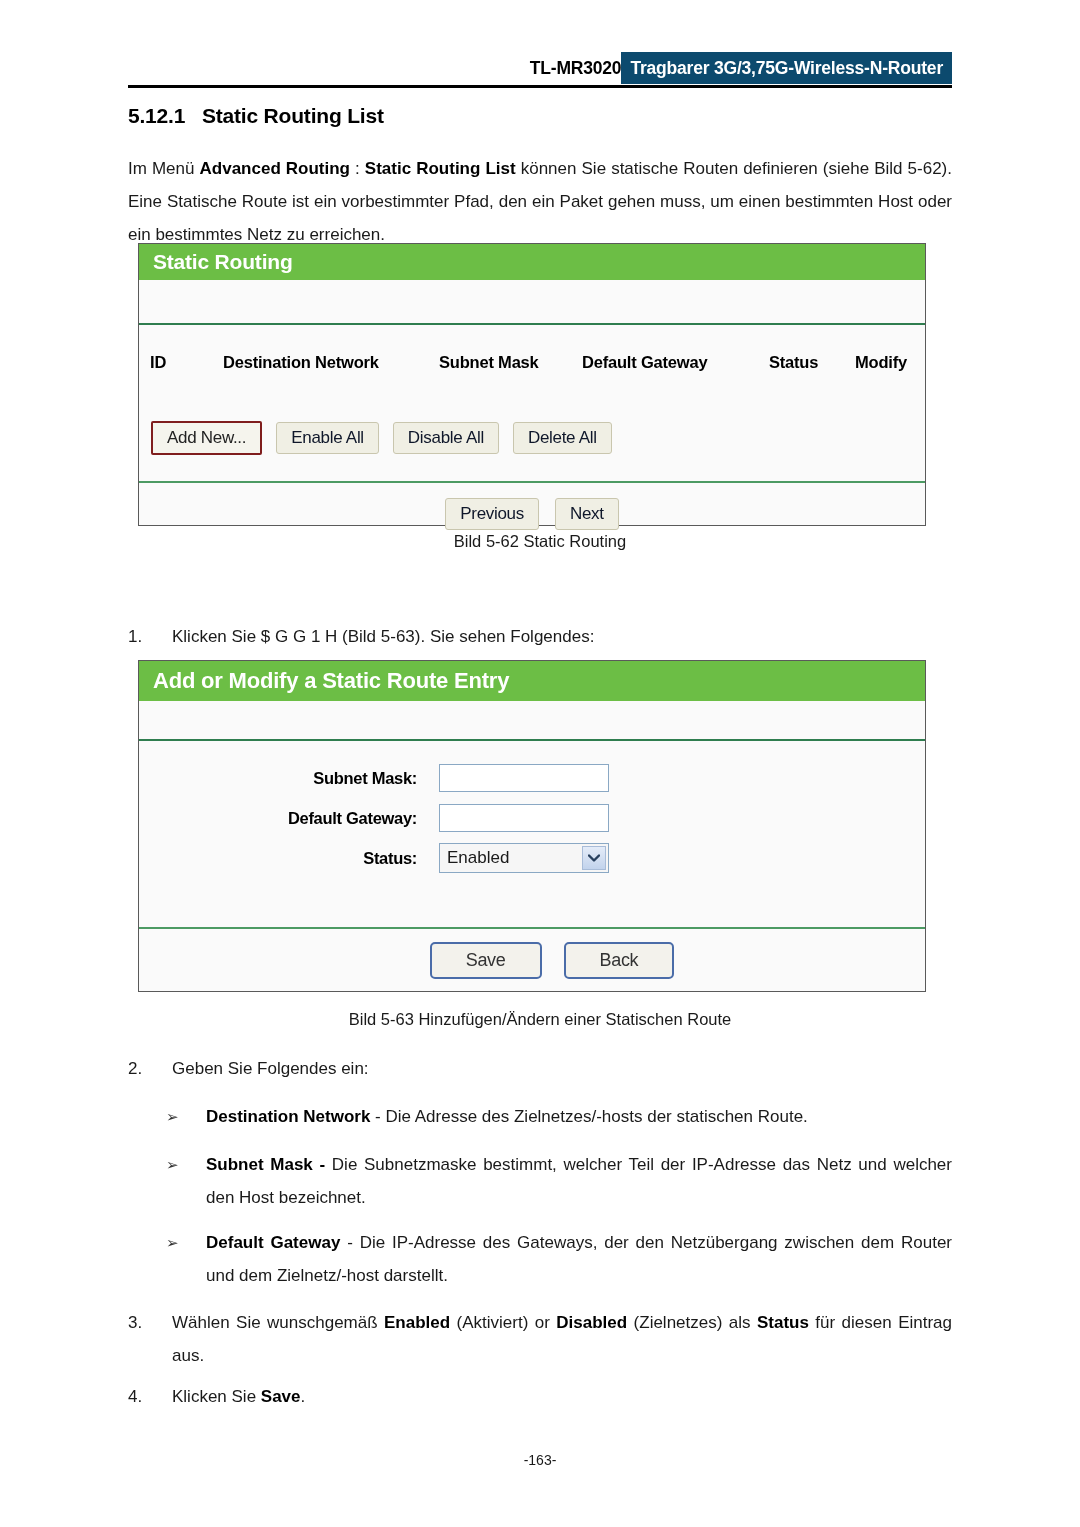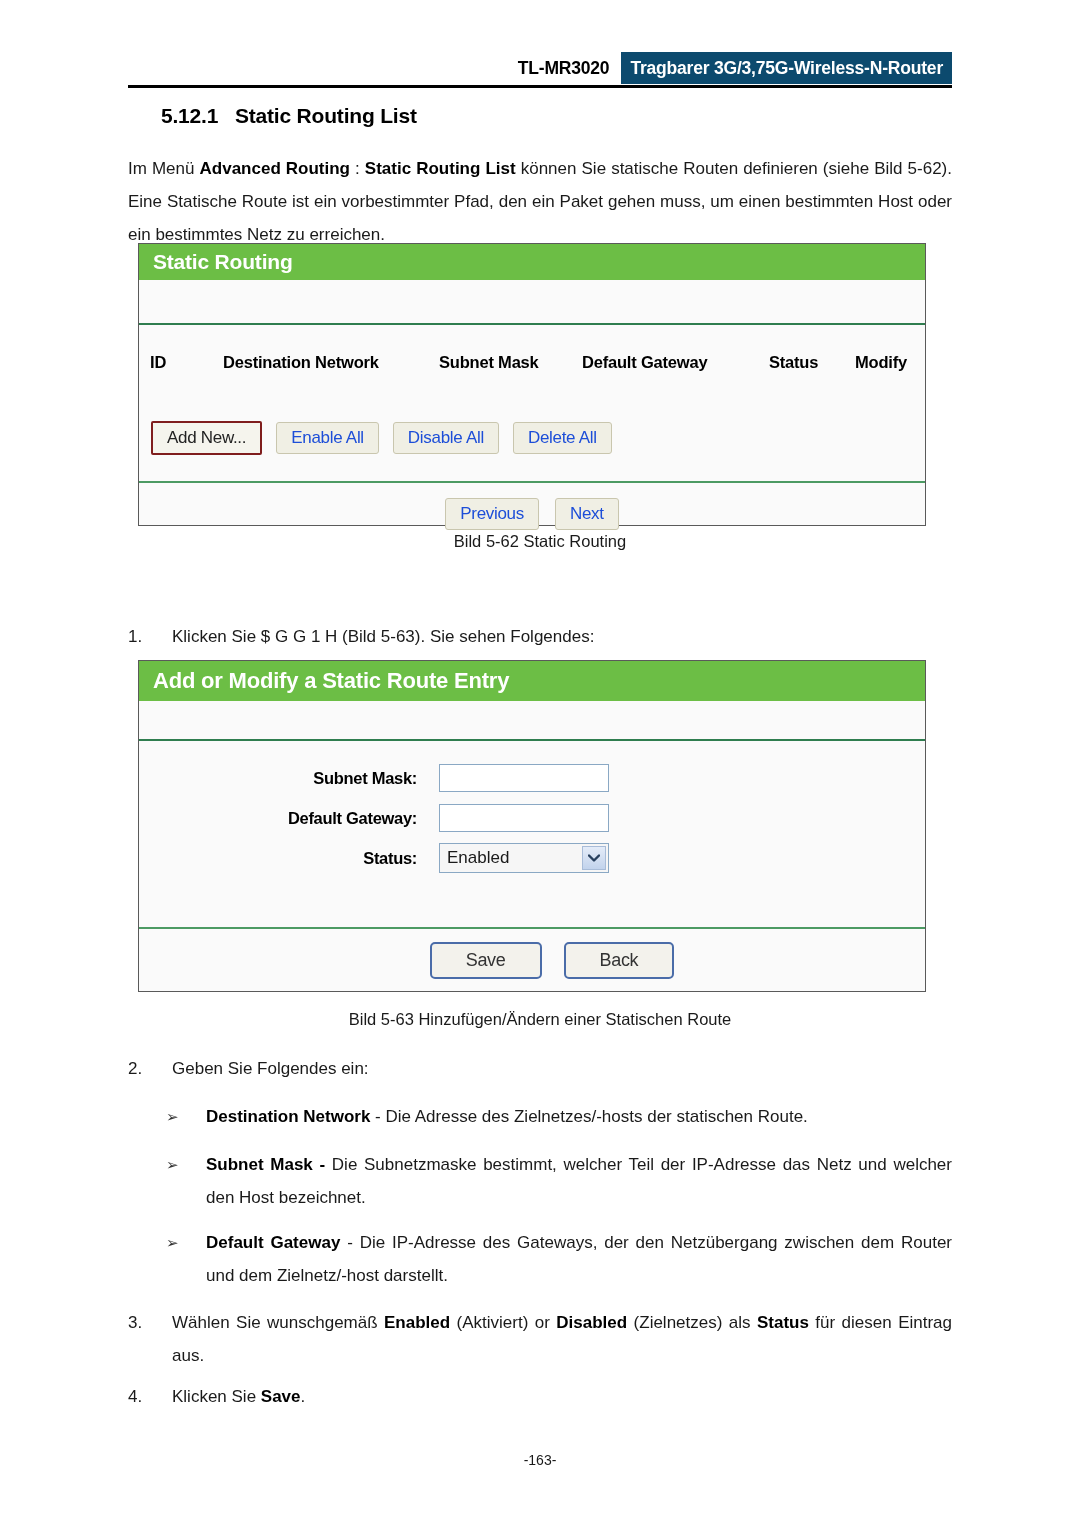--- a/index.html
+++ b/index.html
@@ -37,21 +37,21 @@
     justify-content: flex-end;
     height: 32px;
   }
   .header-model {
     font-size: 17.5px;
     font-weight: bold;
     color: #000;
     letter-spacing: -0.2px;
     display: flex;
     align-items: center;
-    padding-right: 12px;
+    padding-right: 0;
   }
   .header-product {
     background: #0c4a6e;
     color: #ffffff;
     font-size: 17.5px;
     font-weight: bold;
     letter-spacing: -0.2px;
     display: flex;
     align-items: center;
     padding: 0 9px 0 9px;
@@ -71,21 +71,20 @@
     top: 104px;
     left: 128px;
     font-size: 21px;
     font-weight: bold;
     letter-spacing: -0.2px;
     color: #000;
   }
   .section-heading .num {
     display: inline-block;
     min-width: 74px;
-    margin-left: 33px;
   }
 
   .para {
     position: absolute;
     left: 128px;
     width: 824px;
     font-size: 17px;
     line-height: 33px;
     text-align: justify;
     color: #1a1a1a;
@@ -262,21 +261,21 @@
     gap: 16px;
   }
 
   .ui-btn {
     font-family: "Liberation Sans", sans-serif;
     font-size: 17px;
     letter-spacing: -0.3px;
     background: #f0efe4;
     border: 1px solid #c9c6ae;
     border-radius: 3px;
-    color: #1d4ed8;
+    color: #0f172a;
     padding: 5px 14px;
     box-sizing: border-box;
     text-align: center;
     white-space: nowrap;
   }
   .ui-btn.enabled {
     background: #f5f4ed;
     border: 2px solid #7f1d1d;
     color: #222222;
     border-radius: 2px;

